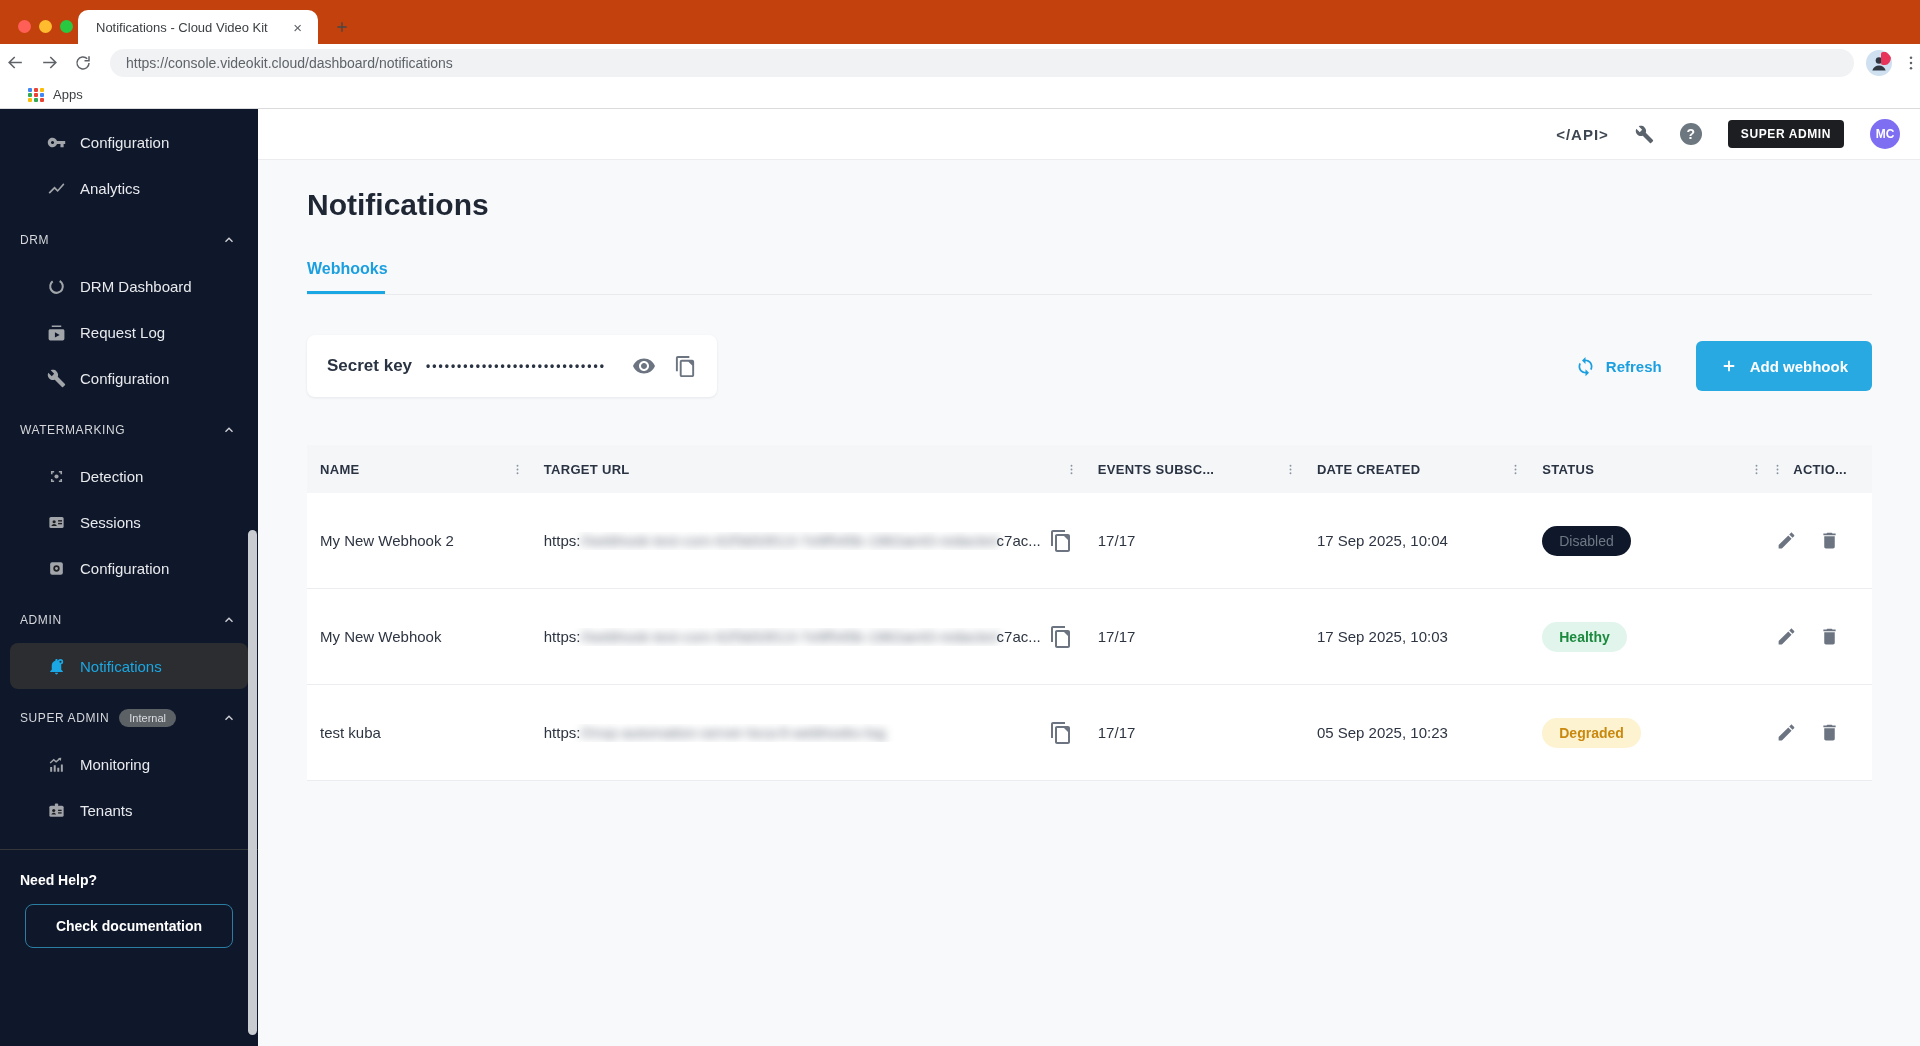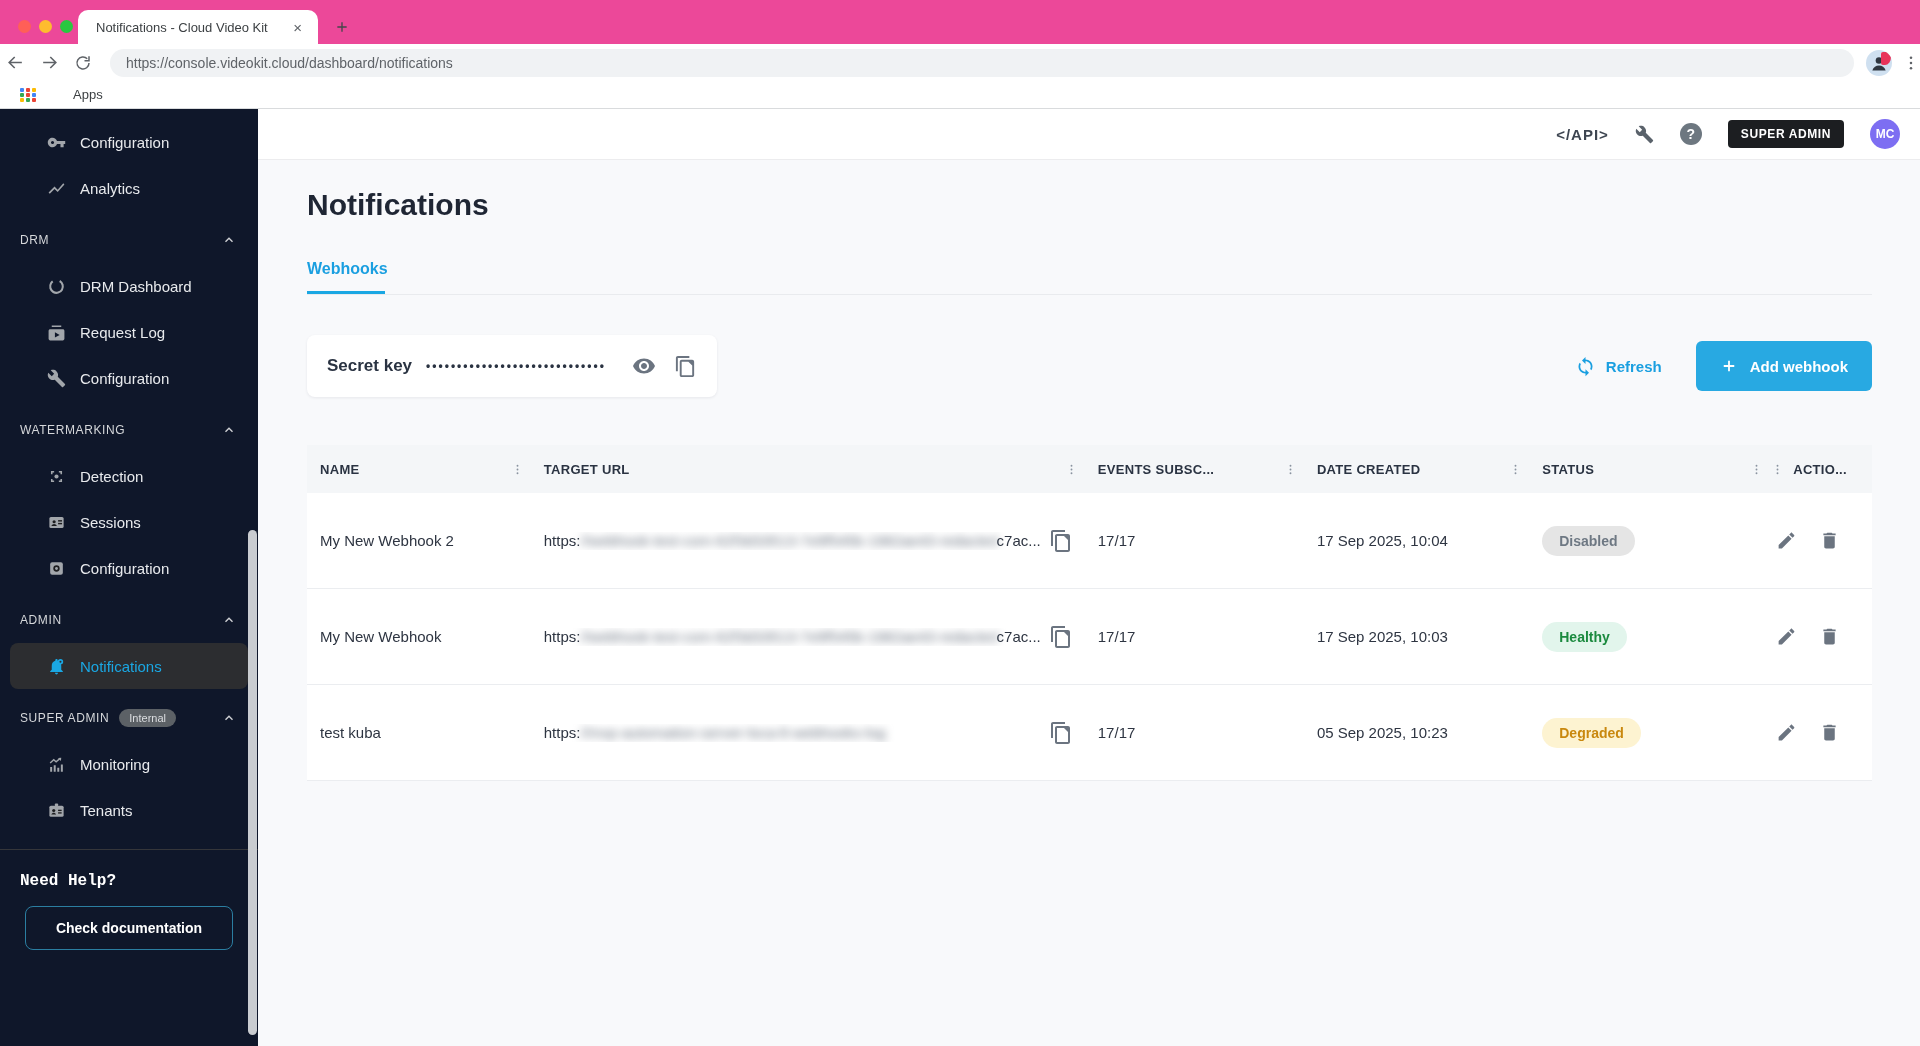--- a/index.html
+++ b/index.html
@@ -1,54 +1,54 @@
 <!DOCTYPE html>
 <html><head>
 <meta charset="utf-8">
 <style>
   * { margin:0; padding:0; box-sizing:border-box; }
   html,body { width:1920px; height:1046px; overflow:hidden; font-family:"Liberation Sans", sans-serif; }
   body { background:#f8f9fb; }
 
   
-  .chrome-tabstrip { position:relative; height:44px; background:#ec4899; }
+  .chrome-tabstrip { position:relative; height:44px; background:#c2410c; }
   .traffic { position:absolute; top:20px; left:18px; display:flex; gap:8px; }
   .traffic span { width:13px; height:13px; border-radius:50%; display:block; }
   .tl-red{background:#ff5f57;} .tl-yellow{background:#febc2e;} .tl-green{background:#28c840;}
   .tab { position:absolute; left:78px; top:10px; width:240px; height:34px; background:#fff; border-radius:10px 10px 0 0; display:flex; align-items:center; padding:0 12px 0 18px; }
   .tab-title { font-size:13px; color:#3c4043; white-space:nowrap; overflow:hidden; flex:1; }
   .tab-close { color:#5f6368; font-size:15px; line-height:1; padding:2px 4px; cursor:pointer; }
   .newtab-btn { position:absolute; left:330px; top:15px; width:24px; height:24px; color:#44474a; display:flex; align-items:center; justify-content:center; }
   .chrome-toolbar { height:37px; background:#fff; display:flex; align-items:center; padding:0 0; }
   .nav-ico { width:30px; height:30px; display:flex; align-items:center; justify-content:center; color:#5f6368; margin-right:4px; }
   .urlbar { flex:1; height:28px; background:#f0f2f4; border-radius:15px; margin-left:8px; margin-right:12px; display:flex; align-items:center; padding:0 16px; }
   .urlbar span { font-size:14px; color:#5f6368; }
   .ext-avatar { width:26px; height:26px; border-radius:50%; background:#cfe0f0; position:relative; overflow:hidden; margin-right:10px; flex:0 0 auto; }
   .ext-avatar svg { position:absolute; left:3px; top:3px; }
   .ext-avatar .ribbon { position:absolute; right:1px; top:2px; width:10px; height:13px; background:#e8335a; border-radius:2px 3px 60% 2px; }
   .chrome-menu { color:#5f6368; }
-  .chrome-bookmarks { height:28px; background:#fff; border-bottom:1px solid #d9dbdd; display:flex; align-items:center; padding:0 20px;gap:28px; }
+  .chrome-bookmarks { height:28px; background:#fff; border-bottom:1px solid #d9dbdd; display:flex; align-items:center; padding:0 28px; }
   .apps-grid { display:grid; grid-template-columns:repeat(3,5px); grid-gap:1px; margin-right:8px; }
   .apps-grid i { width:4px; height:4px; border-radius:1px; display:block; }
   .bm-label { font-size:13px; color:#3c4043; }
 
   
   .app { display:flex; height:937px; }
   .sidebar { width:258px; background:#0f172a; color:#e8eaed; position:relative; flex:0 0 auto; padding-top:10px; }
   .side-item { height:46px; display:flex; align-items:center; padding:0 24px 0 46px; cursor:pointer; }
   .side-item .ico { width:20px; height:20px; color:#a2a6ab; display:flex; align-items:center; justify-content:center; margin-right:14px; flex:0 0 auto; }
   .side-item .lbl { font-size:15px; color:#e8eaed; }
   .side-item.active { background:#2c2d30; border-radius:8px; margin:0 10px; padding-left:36px; }
   .side-item.active .ico, .side-item.active .lbl { color:#1aa7e3; }
   .side-section { height:46px; margin-top:6px; display:flex; align-items:center; padding:0 22px 0 20px; }
   .side-section .sec-lbl { font-size:12px; letter-spacing:.6px; color:#d5d7da; }
   .side-section .chev { margin-left:auto; color:#cfd1d4; display:flex; }
   .badge-internal { background:#5c6166; color:#dcdee1; font-size:11px; border-radius:10px; padding:3px 10px; margin-left:10px; }
   .side-divider { border-top:1px solid #35363a; margin-top:16px; }
-  .need-help { font-size:16px; font-weight:700; color:#fff; padding:22px 32px 16px 20px;font-family:Liberation Mono, monospace; }
+  .need-help { font-size:14px; font-weight:700; color:#fff; padding:22px 32px 16px 20px; }
   .doc-btn { margin:0 auto; display:block; width:208px; height:44px; background:transparent; border:1px solid #2b7ea1; border-radius:8px; color:#fff; font-size:14px; font-weight:700; font-family:inherit; cursor:pointer; }
   .side-scrollbar { position:absolute; right:1px; top:421px; width:9px; height:505px; background:#c9ccd0; border-radius:5px; }
 
   .content { flex:1; display:flex; flex-direction:column; background:#f8f9fb; min-width:0; }
 
   
   .app-header { height:51px; background:#fff; border-bottom:1px solid #ececee; display:flex; align-items:center; justify-content:flex-end; padding-right:20px; gap:26px; flex:0 0 auto; }
   .api-link { font-size:15px; font-weight:800; letter-spacing:1px; color:#3e4651; cursor:pointer; }
   .hdr-ico { color:#5a626b; display:flex; cursor:pointer; }
   .help-ico { width:22px; height:22px; border-radius:50%; background:#6d7780; color:#fff; font-size:14px; font-weight:700; display:flex; align-items:center; justify-content:center; cursor:pointer; }
@@ -82,21 +82,21 @@
   .th.actions .menu { margin:0 8px 0 0; }
   .col-name{width:14.3%;gap:13px;} .col-target{width:35.4%;} .col-events{width:14%;} .col-date{width:14.4%;} .col-status{width:15.4%;} .col-actions{width:6.5%;}
   .trow { display:flex; align-items:center; height:96px; background:#fff; border-bottom:1px solid #ebedf0; }
   .td { padding:0 6px 0 13px; font-size:15px; color:#2e3542; display:flex; align-items:center; min-width:0; }
   .url-wrap { display:flex; align-items:center; min-width:0; flex:1; }
   .url-text { white-space:nowrap; overflow:hidden; display:flex; align-items:center; }
   .blur-seg { display:inline-block; filter:blur(4px); color:#6a7380; white-space:nowrap; overflow:hidden; height:18px; }
   .blur-a { width:452px; } .blur-b { width:352px; }
   .td.target .icon-btn { margin-left:8px; margin-right:6px; flex:0 0 auto; }
   .pill { border-radius:15px; padding:7px 17px; font-size:14px; font-weight:700; }
-  .pill[data-status="disabled"] { background:#e5e5e5; color:#6e7883; font-weight:700; }
+  .pill[data-status="disabled"] { background:#0f172a; color:#6e7883; font-weight:400; }
   .pill[data-status="healthy"]  { background:#e2f5ec; color:#1b8a3f; }
   .pill[data-status="degraded"] { background:#fdf3d1; color:#c9880e; }
   .td.actions { gap:22px; padding-left:6px; }
   svg { display:block; }
 </style>
 </head>
 <body>
 
 <div class="chrome-tabstrip">
   <div class="traffic">

